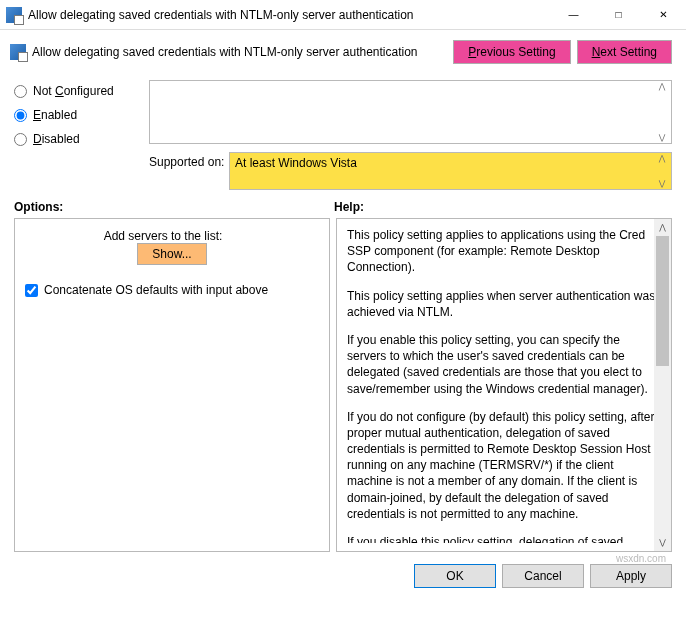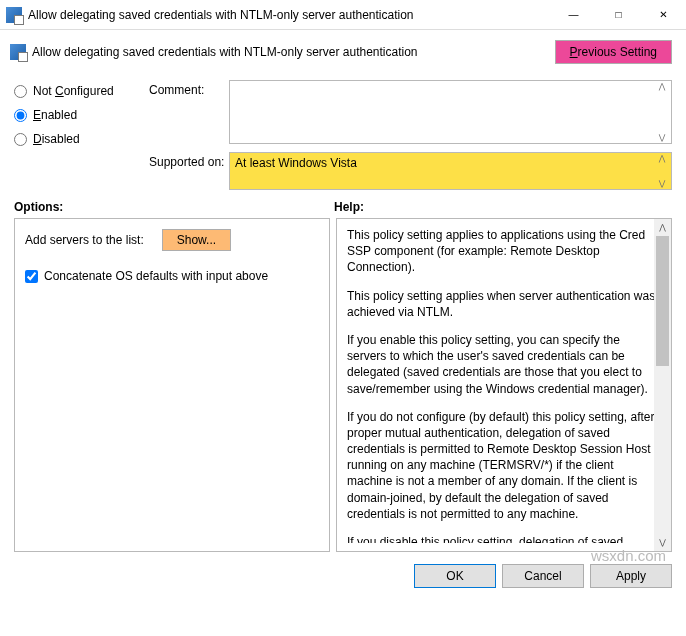--- a/index.html
+++ b/index.html
@@ -115,21 +115,21 @@
   position: absolute; right: 0; top: 0; bottom: 0; width: 17px;
   background: #f0f0f0;
 }
 .help-scrollbar .arrow {
   width: 17px; height: 17px; display:flex; align-items:center; justify-content:center;
   color:#505050; font-size:8px;
 }
 .help-scrollbar .thumb {
   position:absolute; top:17px; left:2px; width:13px; height:130px; background:#c2c2c2;
 }
-.opt-row1 { display:flex; align-items:center; margin-bottom: 18px; }
+.opt-row1 { display:flex; align-items:center; margin-bottom: 18px; flex-direction: column; }
 .opt-row1 span { margin-right: 18px; }
 .show-btn {
   background: #fdba74;
   border: 1px solid #adadad;
   padding: 3px 14px;
   font-size: 12px;
   font-family: inherit;
 }
 .chk-row { display:flex; align-items:center; }
 .chk-row input { margin-right: 6px; }
@@ -141,21 +141,21 @@
 }
 .footer button {
   background: #e1e1e1;
   border: 1px solid #adadad;
   padding: 4px 0;
   width: 82px;
   font-size: 12px;
   font-family: inherit;
 }
 .footer .ok-btn { border-color: #0078d7; }
-.watermark { position:absolute; bottom:72px; right:20px; color:#bbb; font-size:15px; z-index:50; pointer-events:none; }
+.watermark { position:absolute; bottom:72px; right:20px; color:#bbb; font-size:10px; z-index:50; pointer-events:none; }
 .icon-img {
   width:16px; height:16px;
   background: linear-gradient(135deg,#4a8fd8,#1e5fa8);
   display:inline-block;
   position:relative;
 }
 .icon-img::after {
   content:""; position:absolute; right:-2px; bottom:-2px; width:8px; height:8px;
   background:#fff; border:1px solid #7a7a7a;
 }
@@ -172,40 +172,40 @@
     <div class="win-btn">—</div>
     <div class="win-btn">□</div>
     <div class="win-btn">✕</div>
   </div>
 </div>
 
 <div class="header-row">
   <span class="app-icon"><span class="icon-img"></span></span>
   <span class="header-title">Allow delegating saved credentials with NTLM-only server authentication</span>
   <button class="nav-btn"><span class="underline">P</span>revious Setting</button>
+  <button class="nav-btn"><span class="underline">N</span>ext Setting</button>
 </div>
 
 <div class="settings-area">
   <div class="radio-col">
     <label class="radio-item">
       <input type="radio" name="state" style="">
       <span>Not <span class="underline">C</span>onfigured</span>
     </label>
     <label class="radio-item">
       <input type="radio" name="state" checked="" style="">
       <span><span class="underline">E</span>nabled</span>
     </label>
     <label class="radio-item">
       <input type="radio" name="state" style="">
       <span><span class="underline">D</span>isabled</span>
     </label>
   </div>
   <div class="fields-col">
     <div class="field-row">
-      <div class="field-label">Comment:</div>
       <div class="textarea-wrapper">
         <textarea class="textarea-inner" style=""></textarea>
         <div class="scrollhint">
             <span>⋀</span>
             <span>⋁</span>
           </div>
       </div>
     </div>
     <div class="field-row">
       <div class="field-label">Supported on:</div>

